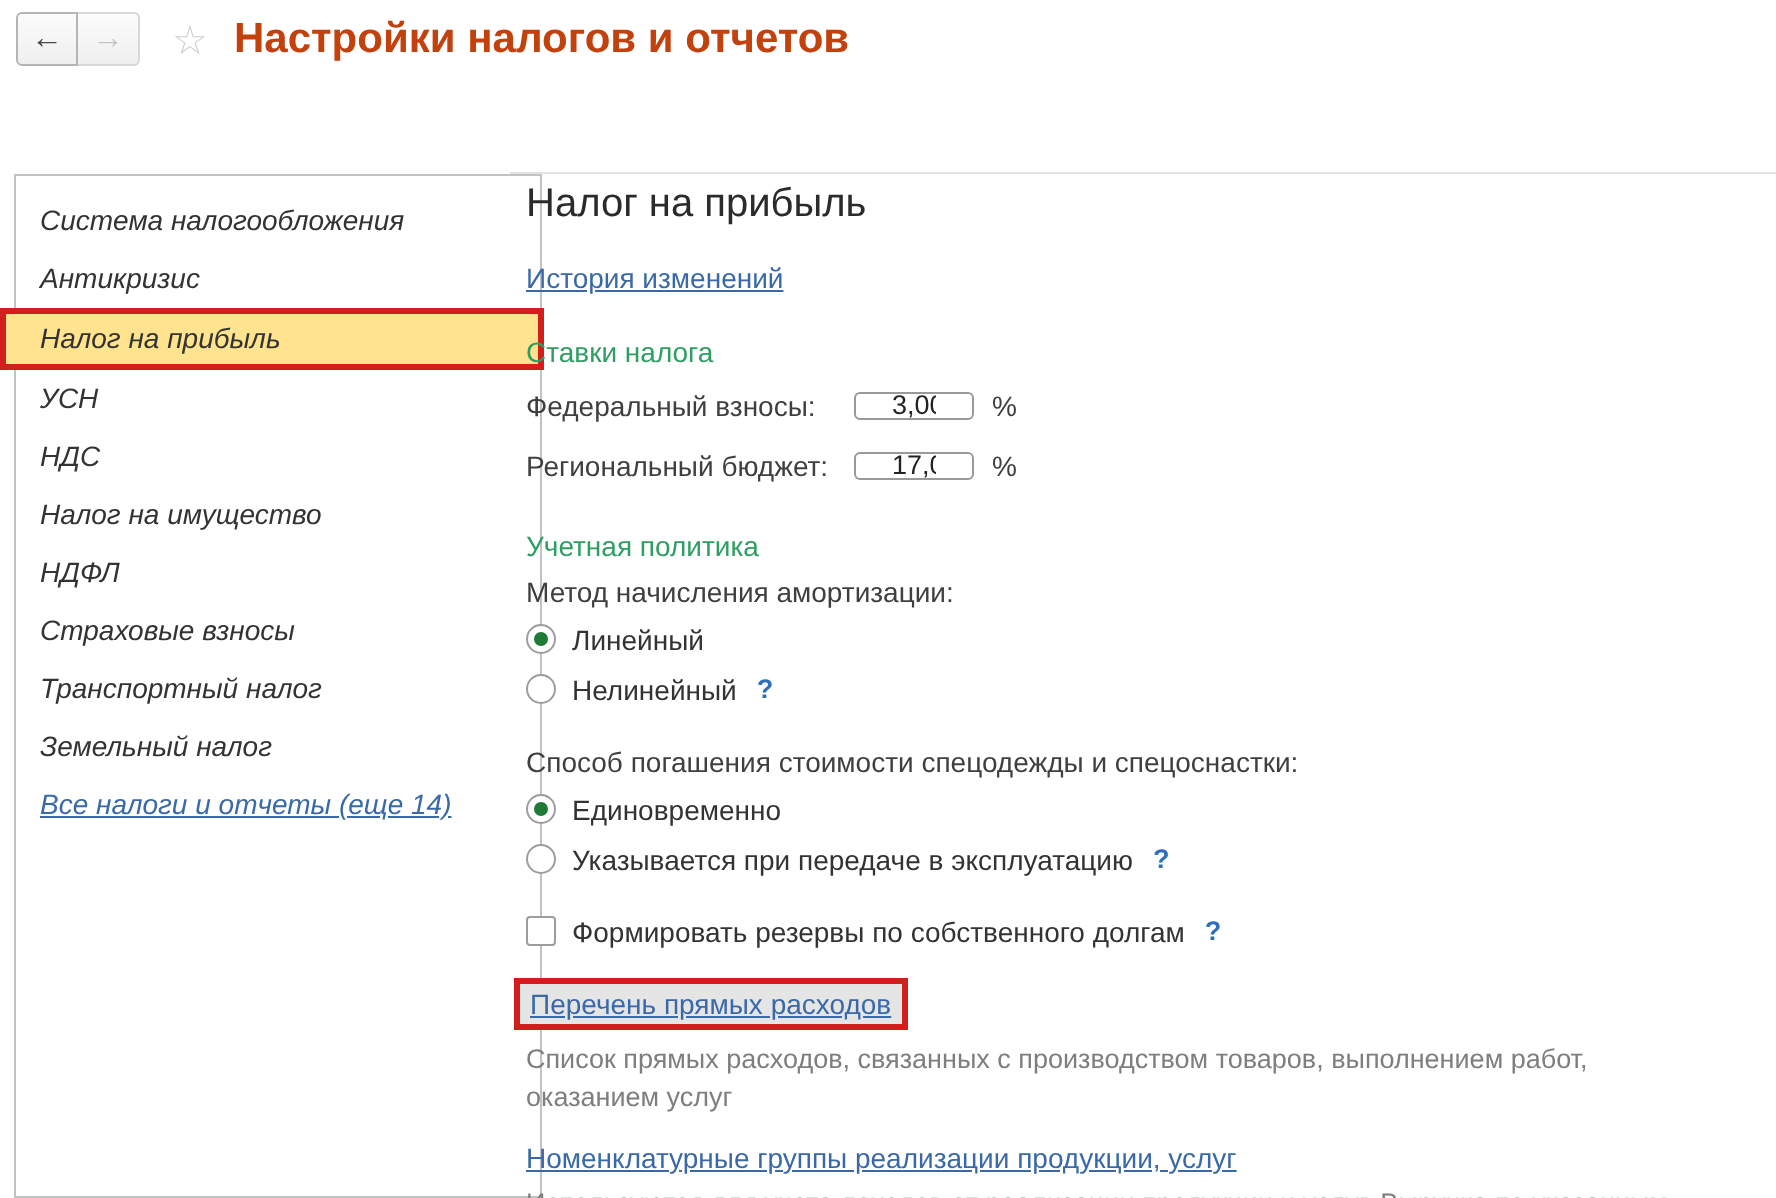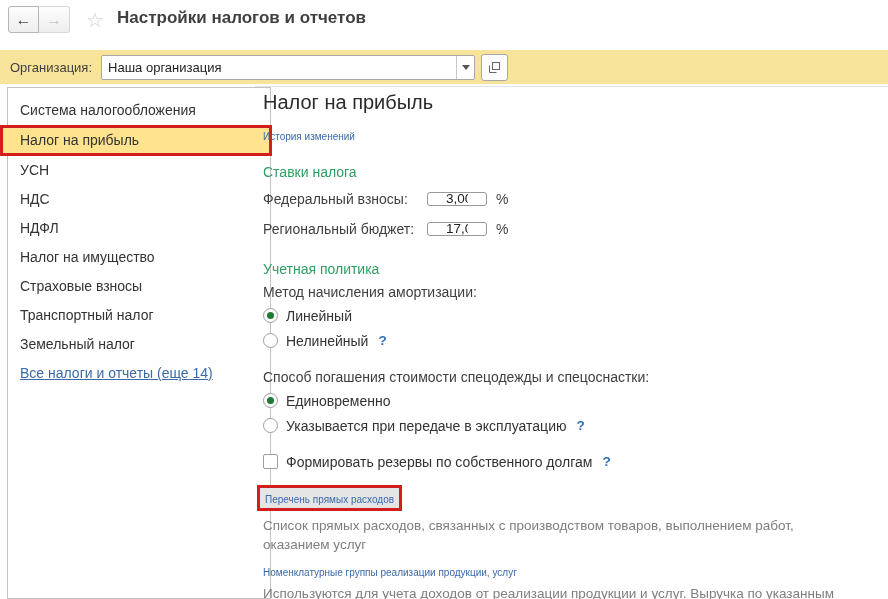--- a/index.html
+++ b/index.html
@@ -13,21 +13,21 @@
   
   .toolbar { position:absolute; top:0; left:0; right:0; height:44px; background:#fff; }
   .nav-group { position:absolute; left:8px; top:6px; display:flex; }
   .nav-btn {
     width:31px; height:27px; display:flex; align-items:center; justify-content:center;
     background:linear-gradient(#fcfcfc,#efefef); font-size:16px; cursor:pointer;
   }
   .nav-btn.back { border:1px solid #b5b5b3; border-radius:3px 0 0 3px; color:#4a4a4a; }
   .nav-btn.fwd  { border:1px solid #d8d8d6; border-left:none; border-radius:0 3px 3px 0; color:#c6c6c6; }
   .star { position:absolute; left:86px; top:8px; font-size:20px; color:#cfcfcf; cursor:pointer; }
-  .page-title { position:absolute; left:117px; top:8px; font-size:17px; font-weight:bold; color:#404040; }
+  .page-title { position:absolute; left:117px; top:8px; font-size:21px; font-weight:bold; color:#c2410c; }
 
   
   .org-row {
     position:absolute; top:50px; left:0; right:0; height:34px;
     background:#f8e39b; display:flex; align-items:center; padding-left:10px;
   }
   .org-label { font-size:13px; color:#3f3f3f; margin-right:9px; }
   .combo {
     display:flex; align-items:stretch; background:#fff;
     border:1px solid #a8a8a8; border-radius:2px; height:25px; width:374px;
@@ -44,35 +44,35 @@
   .open-btn {
     width:27px; height:27px; margin-left:6px; background:#fdfdfd;
     border:1px solid #a8a8a8; border-radius:3px; display:flex; align-items:center;
     justify-content:center; cursor:pointer;
   }
 
   
   .content-topline { position:absolute; top:86px; left:255px; right:0; height:1px; background:#e3e3e3; }
   .sidebar {
     position:absolute; top:87px; left:7px; width:264px; bottom:0;
-    border:1px solid #c2c2c2; background:#fff; padding-top:8px;
+    border:1px solid #c2c2c2; background:#fff; padding-top:8px;font-style:italic;
   }
   .side-item {
     height:29px; line-height:29px; padding-left:12px; font-size:14px; color:#333;
     cursor:pointer; white-space:nowrap;
   }
   .side-item.selected {
     background:#ffe38f; border:3px solid #d21e1c;
     margin-left:-8px; margin-right:-2px; padding-left:17px; line-height:25px; height:31px;
   }
   .side-link { color:#3a69a9; text-decoration:underline; cursor:pointer; }
 
   .main { position:absolute; top:87px; left:263px; right:6px; bottom:0; padding-top:4px; }
   .main h1 { font-size:20px; font-weight:normal; color:#2b2b2b; }
-  a.lnk { color:#3a69a9; cursor:pointer; font-size:10px; }
+  a.lnk { color:#3a69a9; text-decoration:underline; cursor:pointer; font-size:14px; }
   .history { display:inline-block; margin-top:17px; }
   .sect { margin-top:21px; color:#2e9e62; font-size:14px; }
   .field-row { display:flex; align-items:center; margin-top:7px; height:23px; }
   .field-row .flabel { width:164px; font-size:14px; color:#3f3f3f; }
   .num-input {
     width:60px; height:14px; border:1px solid #999; border-radius:3px; text-align:right;
     font:13.5px "Liberation Sans","DejaVu Sans",sans-serif; padding:0 18px; color:#222; outline:none;
   }
   .unit { margin-left:9px; font-size:14px; color:#3f3f3f; }
   .plabel { margin-top:7px; font-size:14px; color:#3f3f3f; }
@@ -111,45 +111,31 @@
         <span>←</span>
       </div>
       <div class="nav-btn fwd">
         <span>→</span>
       </div>
     </div>
     <div class="star">☆</div>
     <div class="page-title">Настройки налогов и отчетов</div>
   </div>
 
-  <div class="org-row">
-    <span class="org-label">Организация:</span>
-    <div class="combo">
-      <input type="text" value="Наша организация" style="">
-      <div class="dd">
-          <span class="dd-arrow"></span>
-        </div>
-    </div>
-    <div class="open-btn">
-      <svg width="13" height="13" viewBox="0 0 13 13">
-        <rect x="4.5" y="1.5" width="7" height="7" fill="none" stroke="#666" stroke-width="1"></rect>
-        <path d="M1.5 4.5 L1.5 11.5 L8.5 11.5" fill="none" stroke="#666" stroke-width="1"></path>
-      </svg>
-    </div>
-  </div>
 
   <div class="content-topline"></div>
 
   <div class="sidebar">
     <div class="side-item">Система налогообложения</div>
+    <div class="side-item">Антикризис</div>
     <div class="side-item selected">Налог на прибыль</div>
     <div class="side-item">УСН</div>
     <div class="side-item">НДС</div>
+    <div class="side-item">Налог на имущество</div>
     <div class="side-item">НДФЛ</div>
-    <div class="side-item">Налог на имущество</div>
     <div class="side-item">Страховые взносы</div>
     <div class="side-item">Транспортный налог</div>
     <div class="side-item">Земельный налог</div>
     <div class="side-item"><a class="side-link">Все налоги и отчеты (еще 14)</a></div>
   </div>
 
   <div class="main">
     <h1>Налог на прибыль</h1>
 
     <a class="lnk history">История изменений</a>

